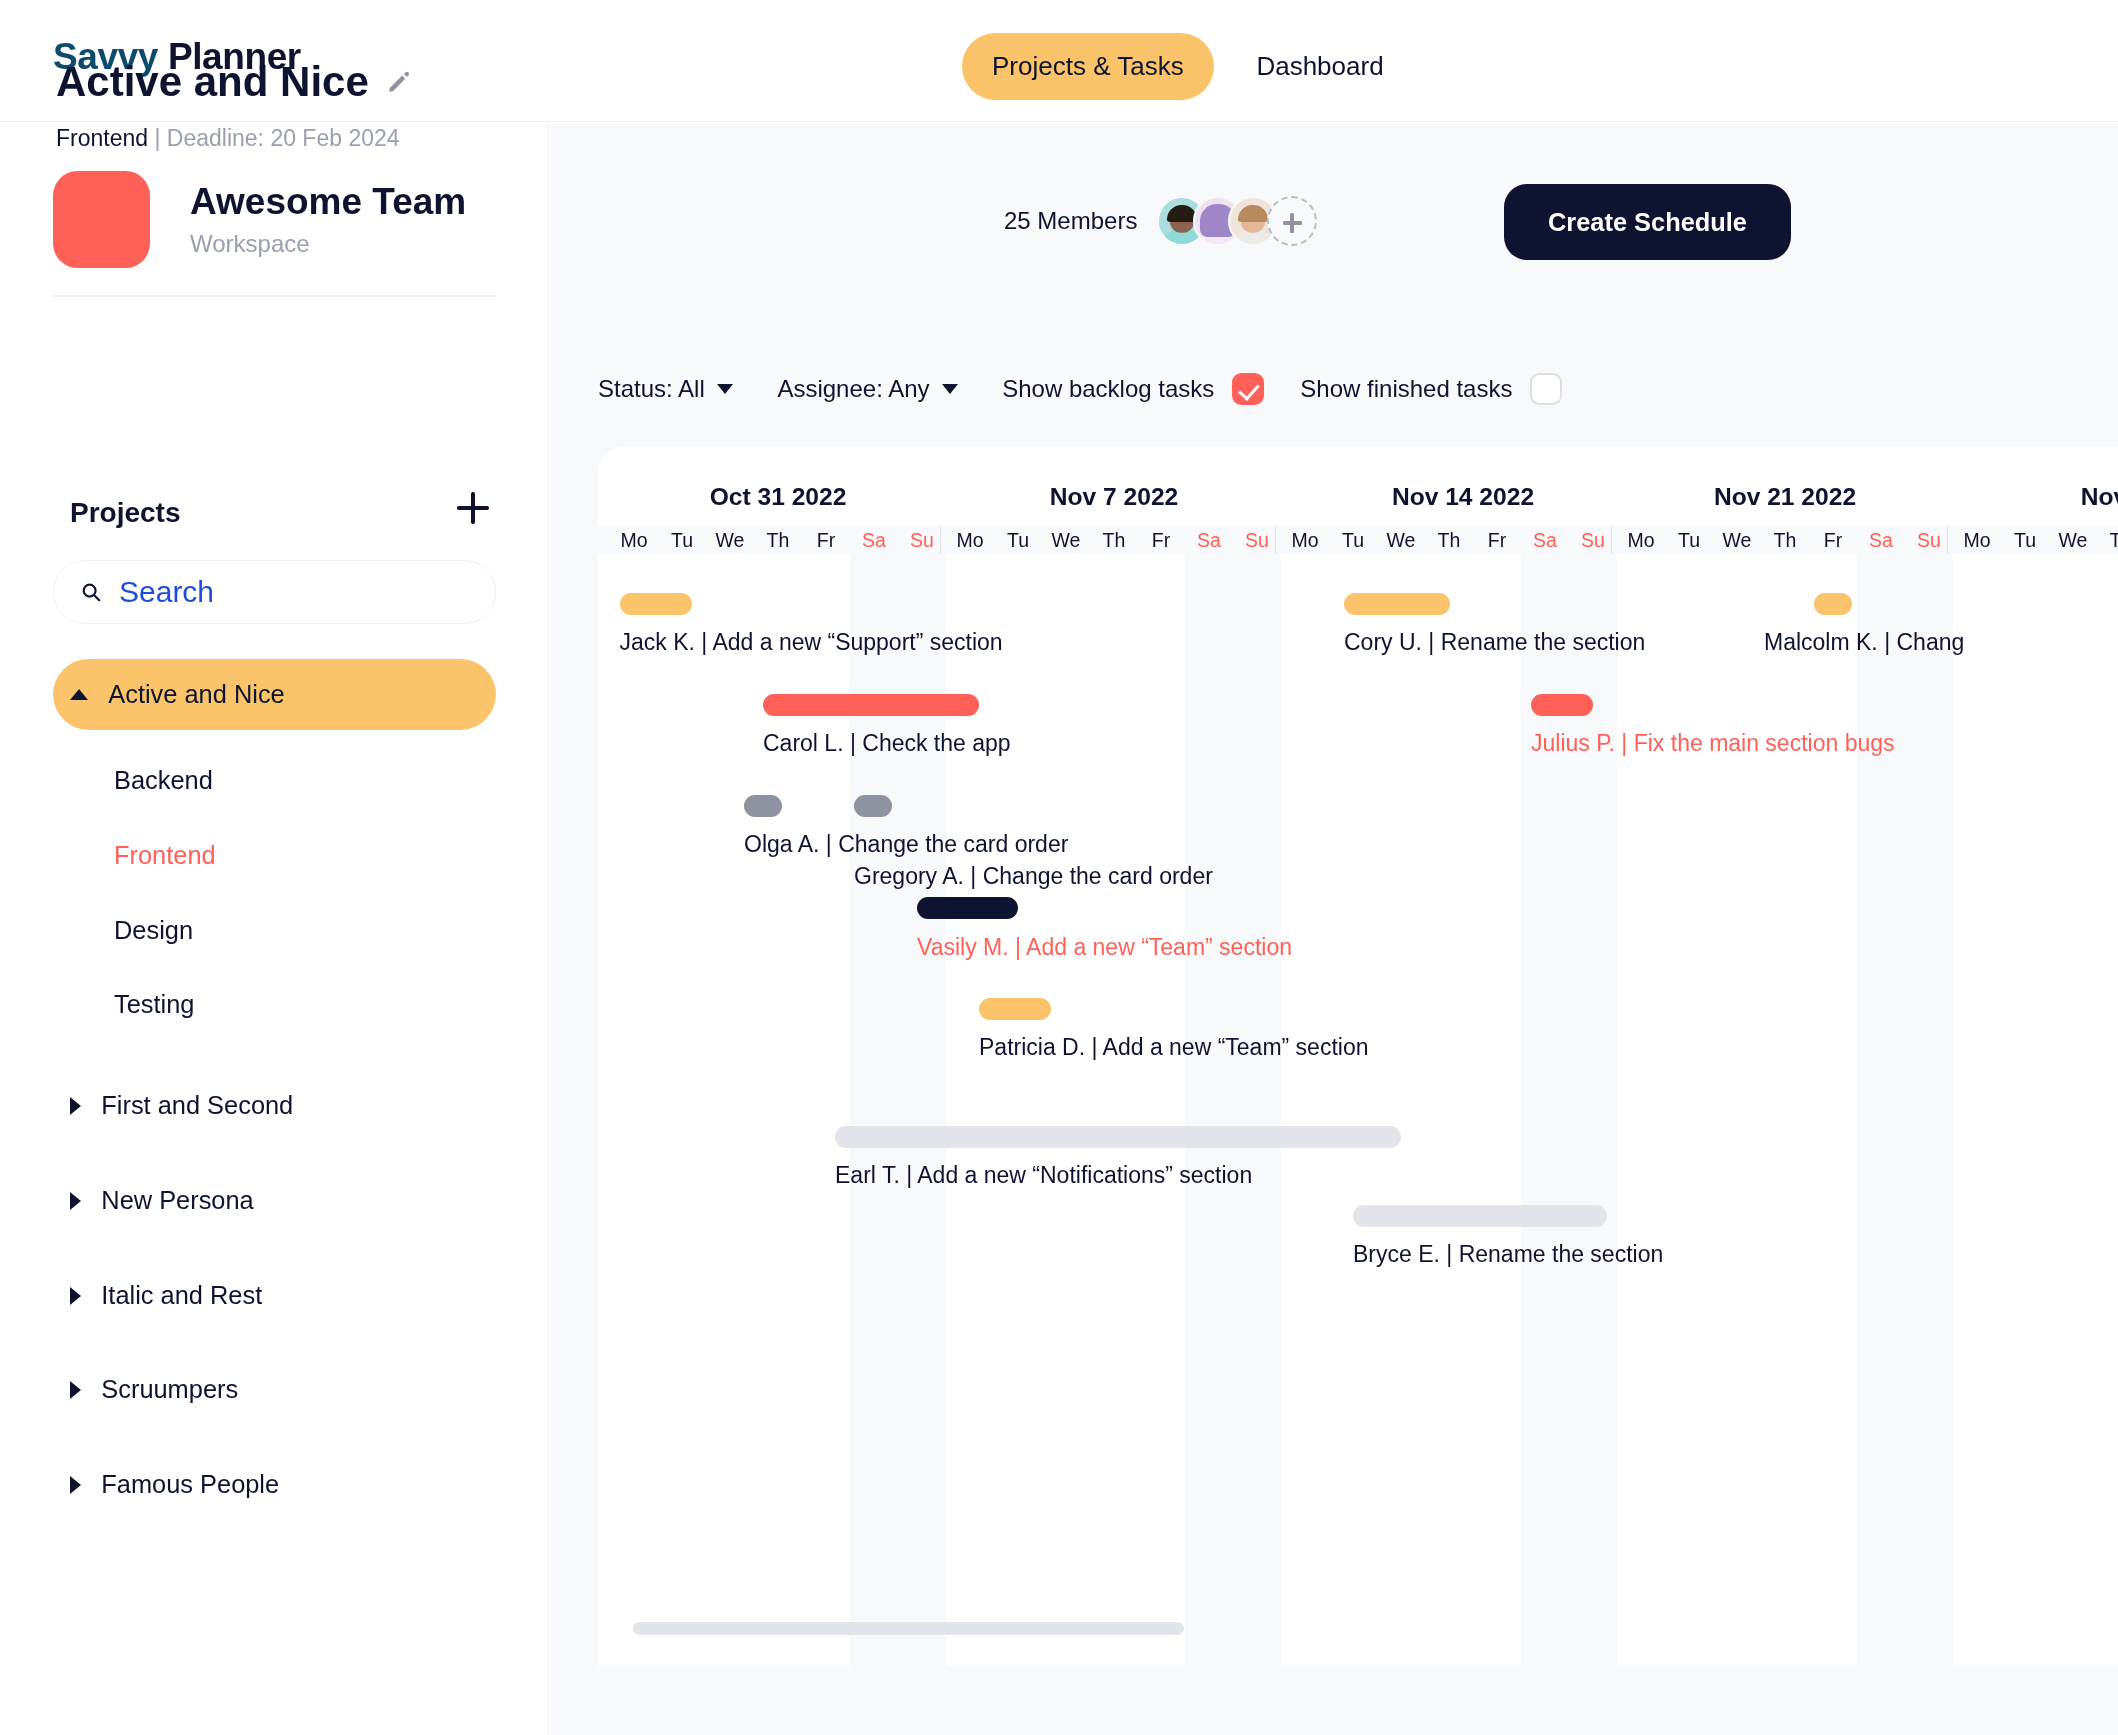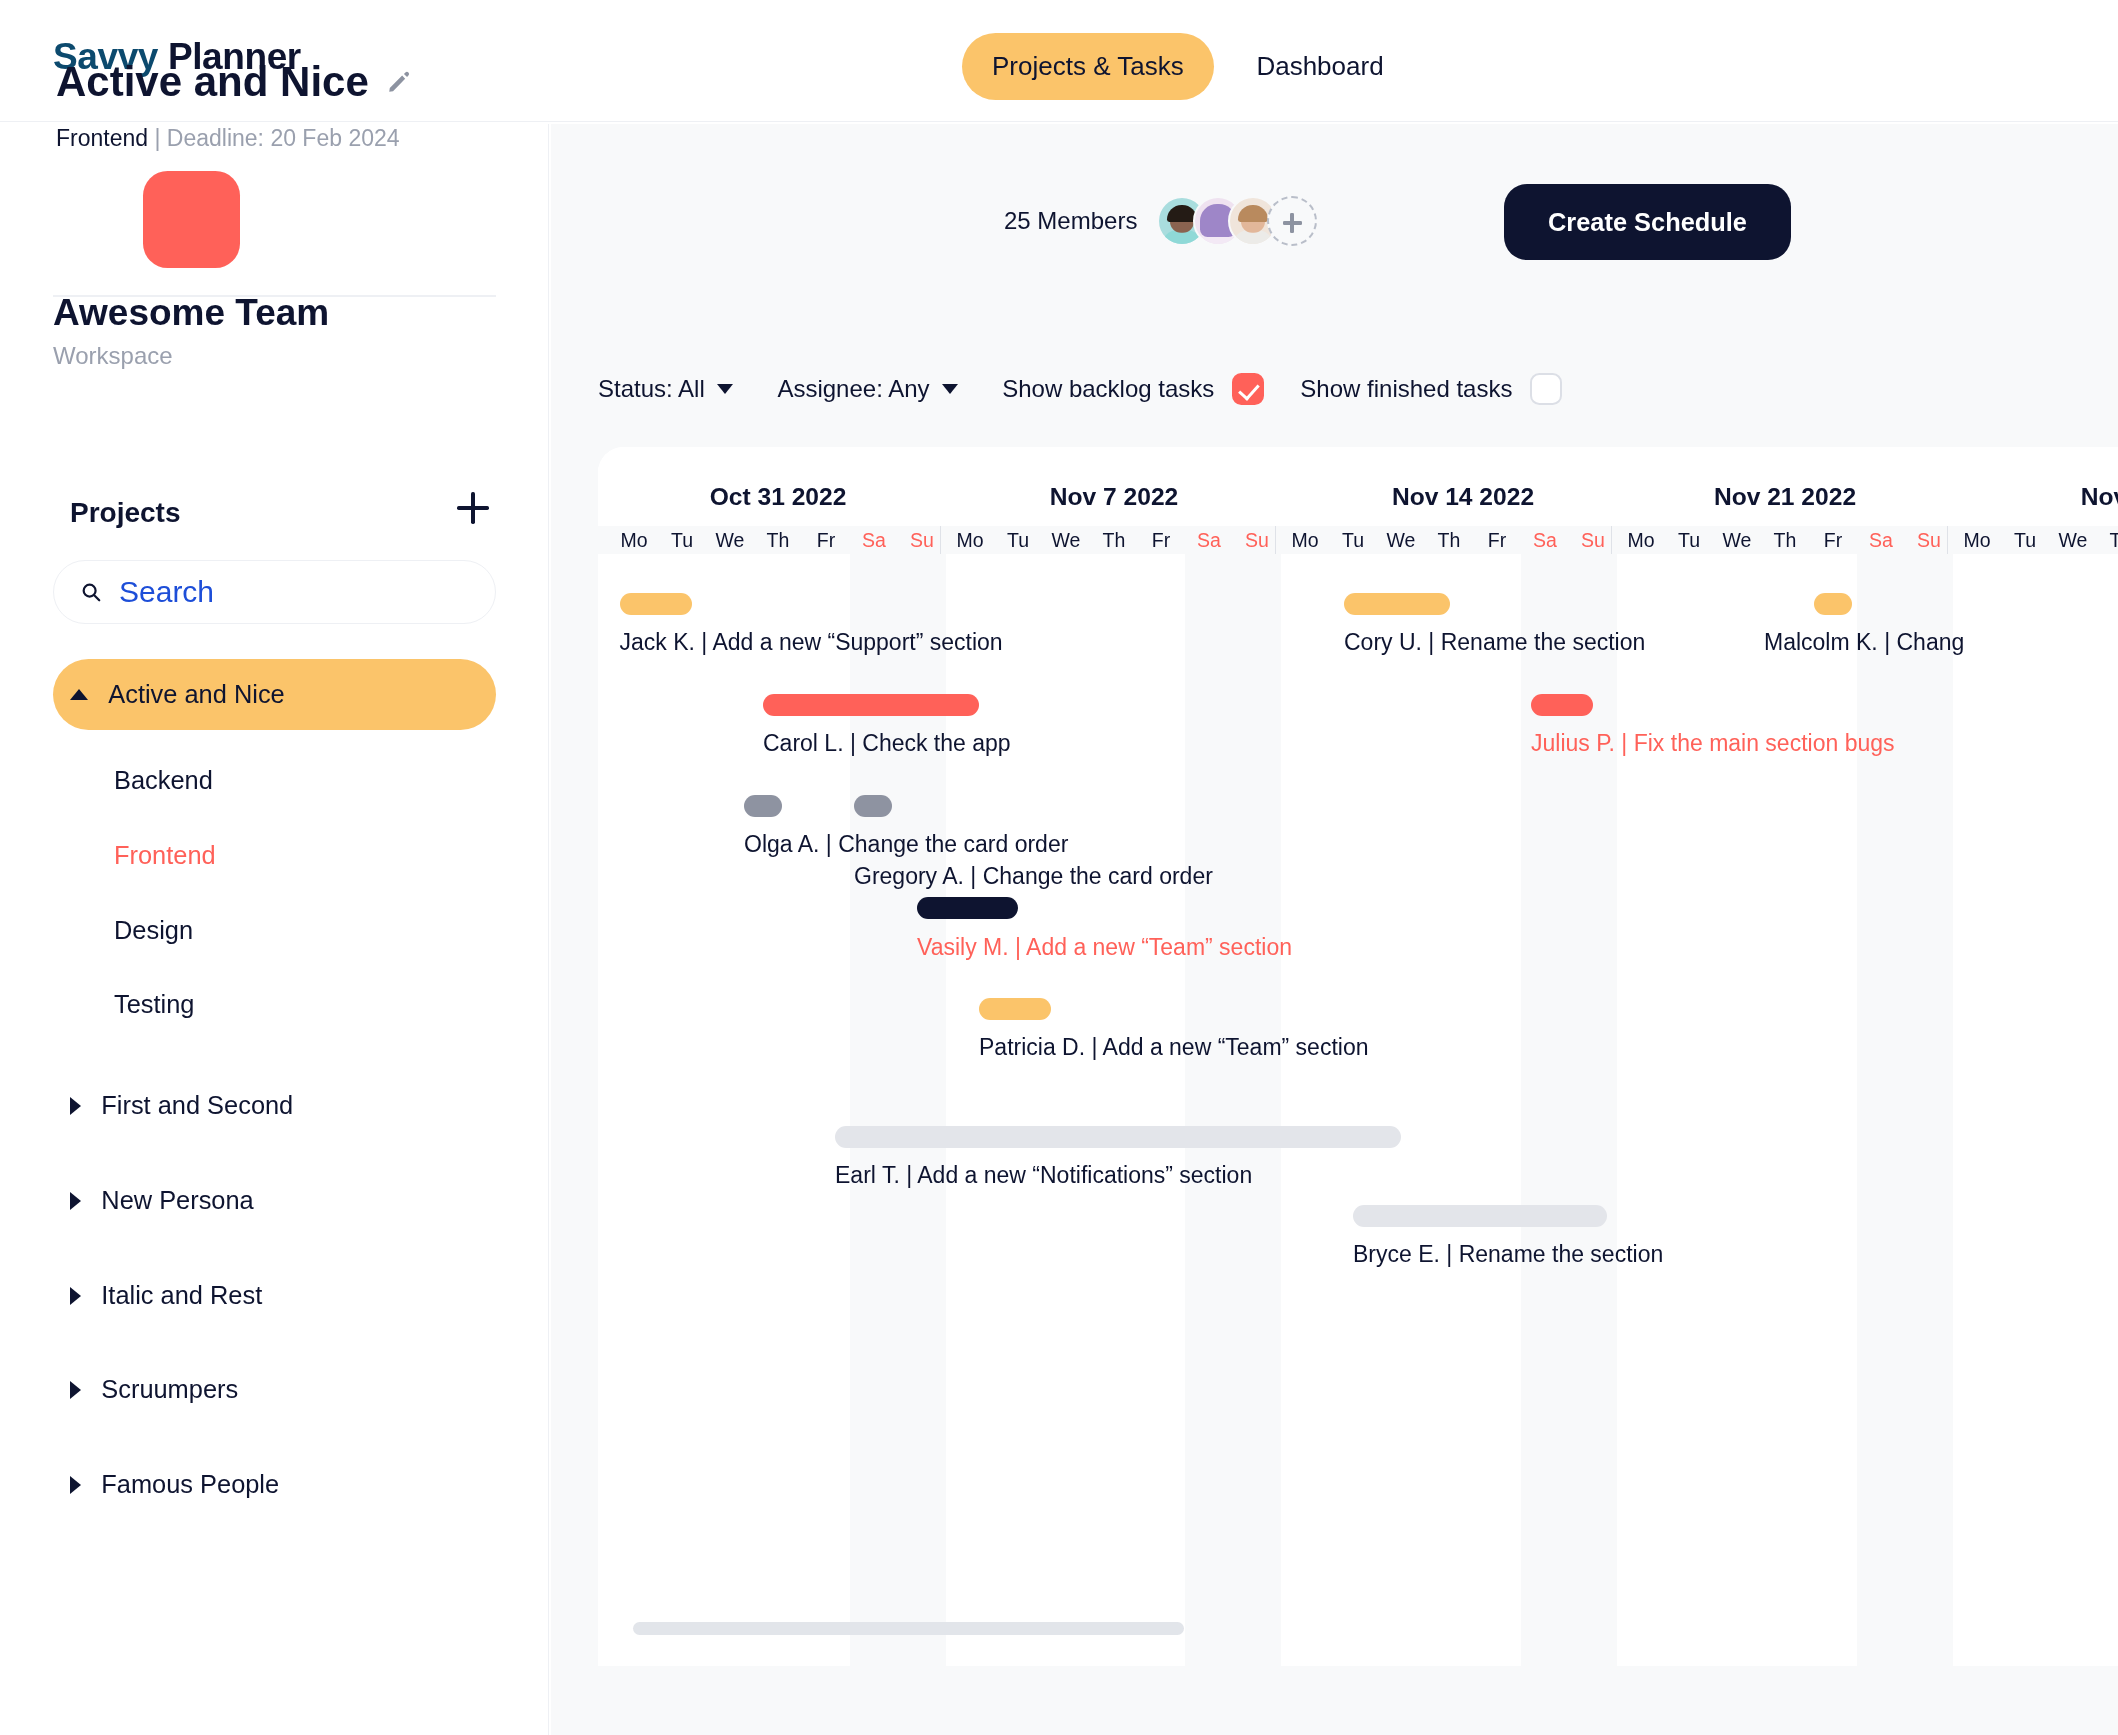--- a/index.html
+++ b/index.html
@@ -46,21 +46,21 @@
 
   
   .sidebar {
     position: absolute; left: 0; top: 124px;
     width: 549px; height: 1612px;
     background: #ffffff;
     border-right: 1.7px solid #eef0f4;
   }
   .ws {
     position: absolute; left: 53px; top: 47px;
-    display: flex; align-items: center; gap: 24px; flex-direction: column;
+    display: flex; align-items: center; gap: 40px;
   }
   .ws-logo {
     width: 97px; height: 97px; border-radius: 24.6px;
     background: #ff6159;
   }
   .ws-name { font-size: 37px; font-weight: 700; color: #0e1430; white-space: nowrap; }
   .ws-sub  { font-size: 24px; color: #9aa0ae; margin-top: 7.6px; }
   .divider {
     position: absolute; left: 53px; top: 171px;
     width: 443px; height: 1.7px; background: #eef0f4;

